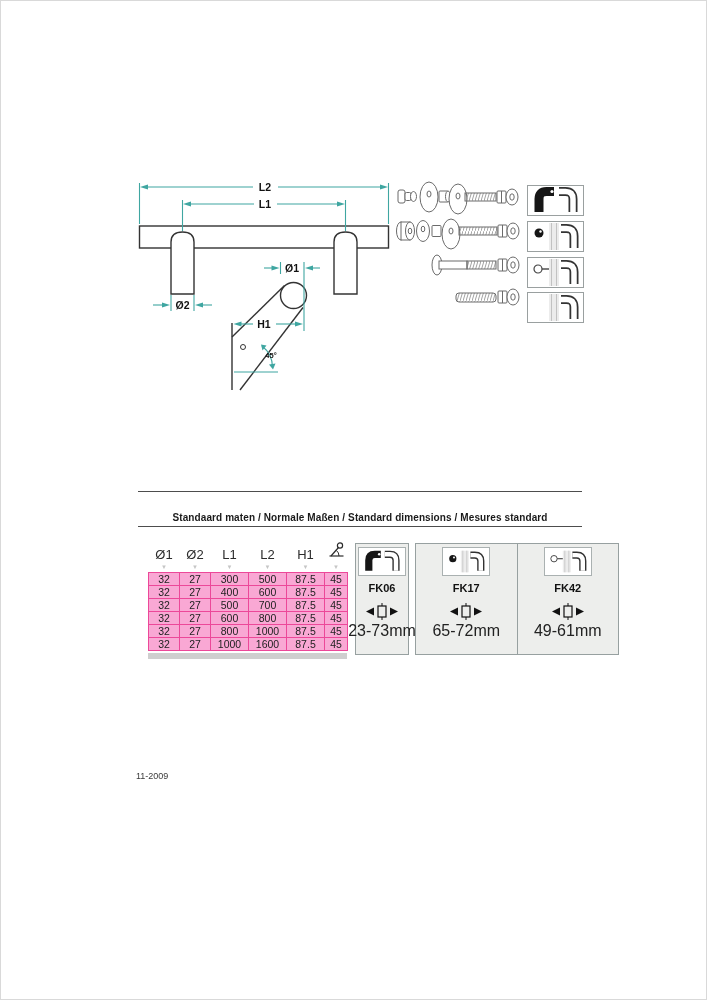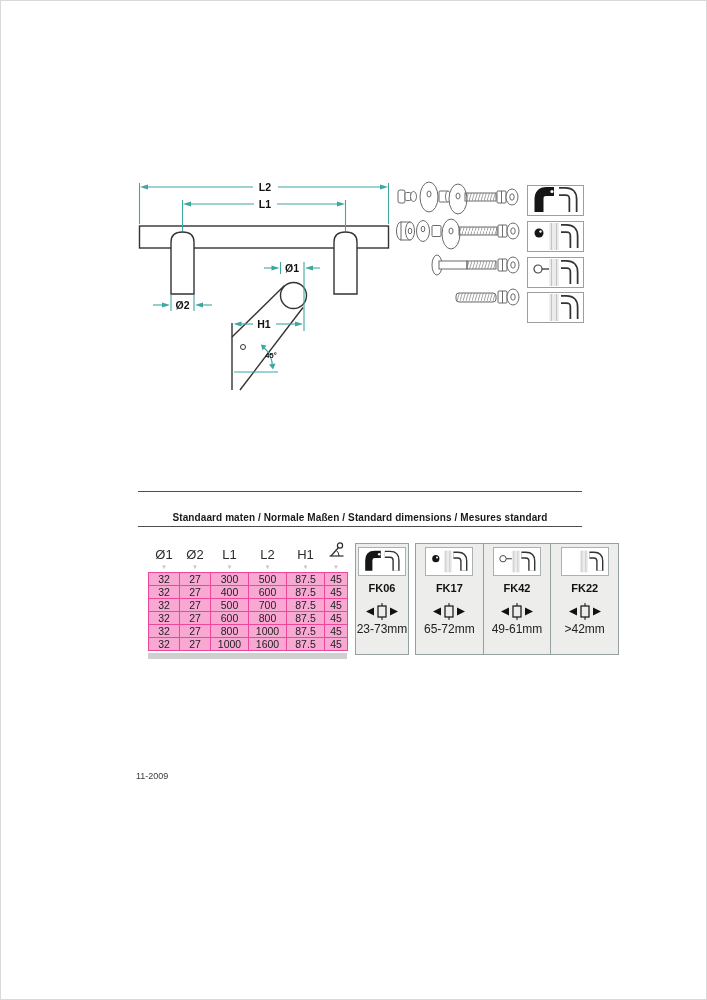--- a/index.html
+++ b/index.html
@@ -43,21 +43,21 @@
   #fk-single{left:354px;width:54px;}
   #fk-group{left:414px;width:204px;display:flex;}
   .fk-cell{flex:1;display:flex;flex-direction:column;align-items:center;box-sizing:border-box;}
   .fk-cell + .fk-cell{border-left:1px solid #97a0a0;}
   .fk-iconarea{
     margin-top:3px;width:46px;height:27px;background:#fff;
     border:1px solid #aab1b1;display:flex;align-items:center;justify-content:center;
   }
   .fk-code{font-size:11px;font-weight:bold;color:#111;margin-top:6px;}
   .fk-thick{margin-top:9px;}
-  .fk-range{font-size:12px;color:#222;margin-top:2px;white-space:nowrap;}
+  .fk-range{font-size:16px;color:#222;margin-top:2px;white-space:nowrap;}
 
   
   .icon-box{
     left:526px;width:57px;height:31px;background:#fff;border:1px solid #9aa0a0;
     box-sizing:border-box;display:flex;align-items:center;justify-content:center;
   }
 
   #footer-code{left:135px;top:738px;font-size:9px;color:#3a3a3a;margin-top:32px;}
 
   svg text{font-family:"Liberation Sans",sans-serif;}
@@ -391,37 +391,17 @@
       <div class="fk-code">FK42</div>
       <svg class="fk-thick" width="36" height="17" viewBox="0 0 36 17">
         <polygon points="2,8.5 10,4.5 10,12.5" fill="#111"></polygon>
         <polygon points="34,8.5 26,4.5 26,12.5" fill="#111"></polygon>
         <rect x="14" y="3" width="8" height="11" fill="none" stroke="#111" stroke-width="1.2"></rect>
         <line x1="18" y1="0" x2="18" y2="3" stroke="#111"></line>
         <line x1="18" y1="14" x2="18" y2="17" stroke="#111"></line>
       </svg>
       <div class="fk-range">49-61mm</div>
     </div>
-    <div class="fk-cell">
-      <div class="fk-iconarea">
-        <svg width="44" height="25" viewBox="0 0 55 29">
-          <rect x="21" y="1" width="10" height="27" fill="#ececec"></rect>
-          <line x1="23.5" y1="1" x2="23.5" y2="28" stroke="#c2c2c2"></line>
-          <line x1="28.5" y1="1" x2="28.5" y2="28" stroke="#c2c2c2"></line>
-          <path d="M46,26 L46,14 Q46,6.5 38.5,6.5 L33,6.5" stroke="#333" stroke-width="9" fill="none"></path>
-          <path d="M46,26 L46,14 Q46,6.5 38.5,6.5 L33,6.5" stroke="#fff" stroke-width="5.5" fill="none"></path>
-        </svg>
-      </div>
-      <div class="fk-code">FK22</div>
-      <svg class="fk-thick" width="36" height="17" viewBox="0 0 36 17">
-        <polygon points="2,8.5 10,4.5 10,12.5" fill="#111"></polygon>
-        <polygon points="34,8.5 26,4.5 26,12.5" fill="#111"></polygon>
-        <rect x="14" y="3" width="8" height="11" fill="none" stroke="#111" stroke-width="1.2"></rect>
-        <line x1="18" y1="0" x2="18" y2="3" stroke="#111"></line>
-        <line x1="18" y1="14" x2="18" y2="17" stroke="#111"></line>
-      </svg>
-      <div class="fk-range">&gt;42mm</div>
-    </div>
   </div>
 
   <div class="abs" id="footer-code">11-2009</div>
 
 </div>
 
 </body></html>

